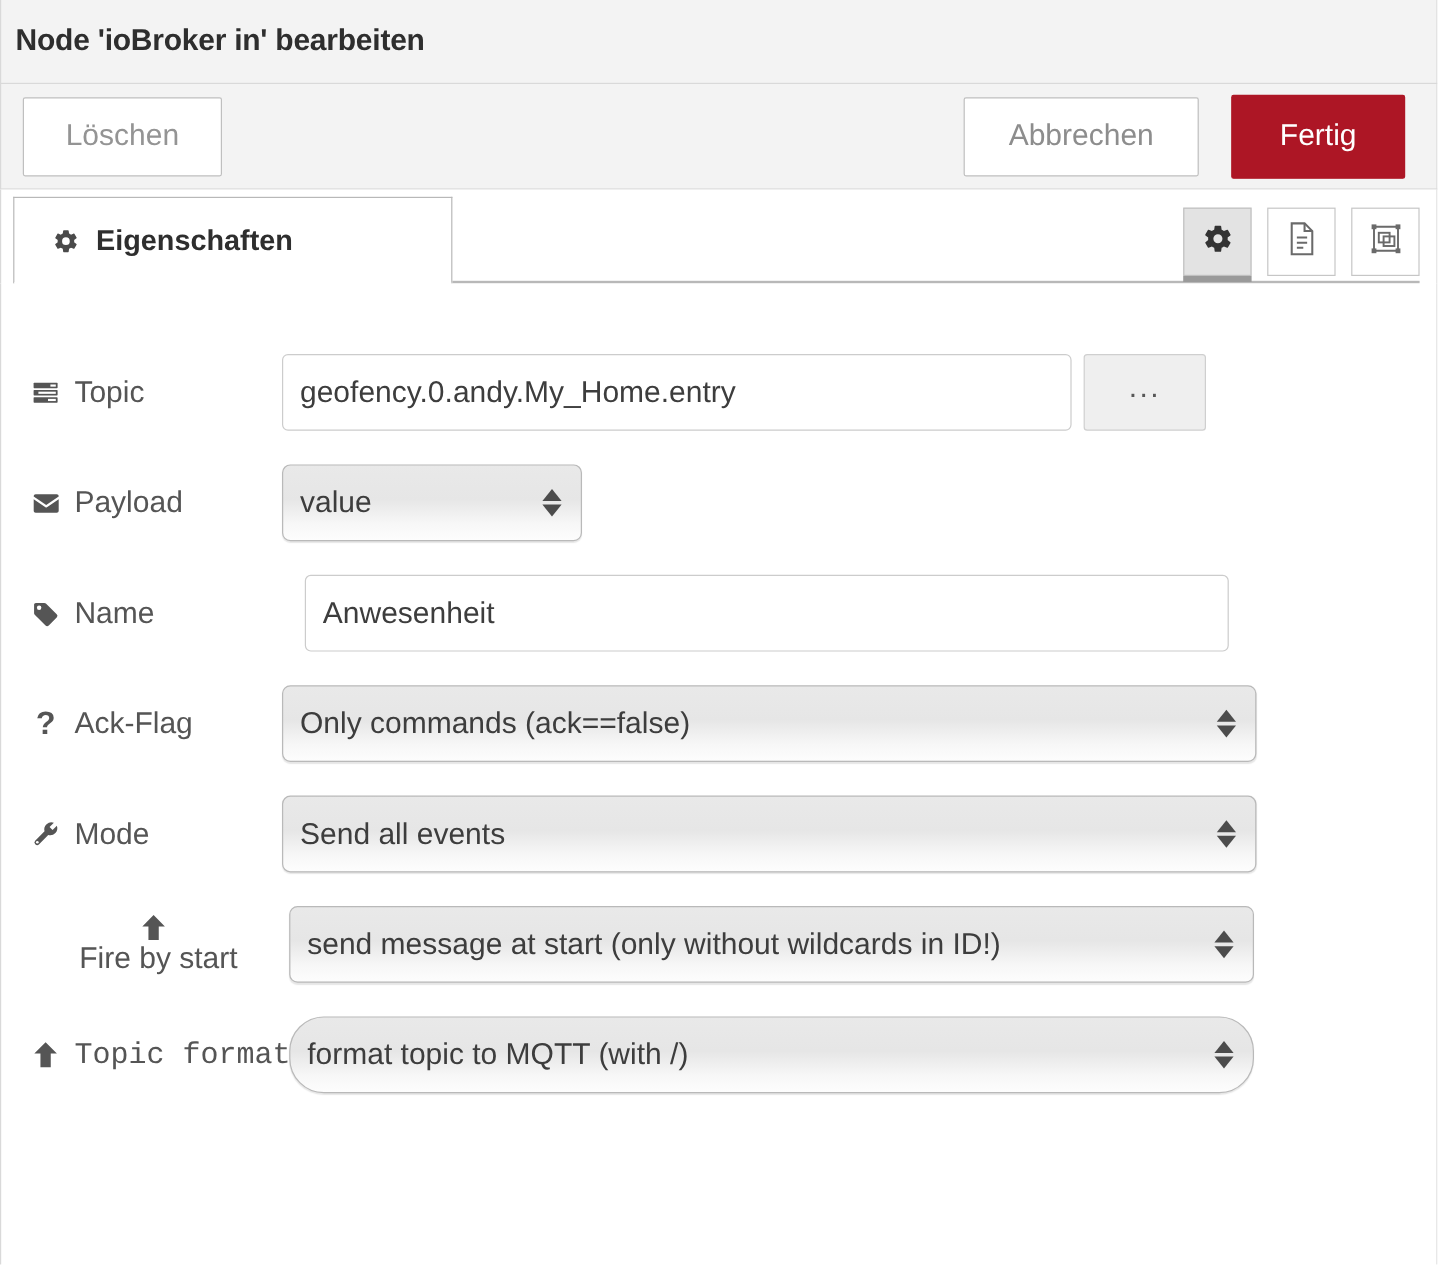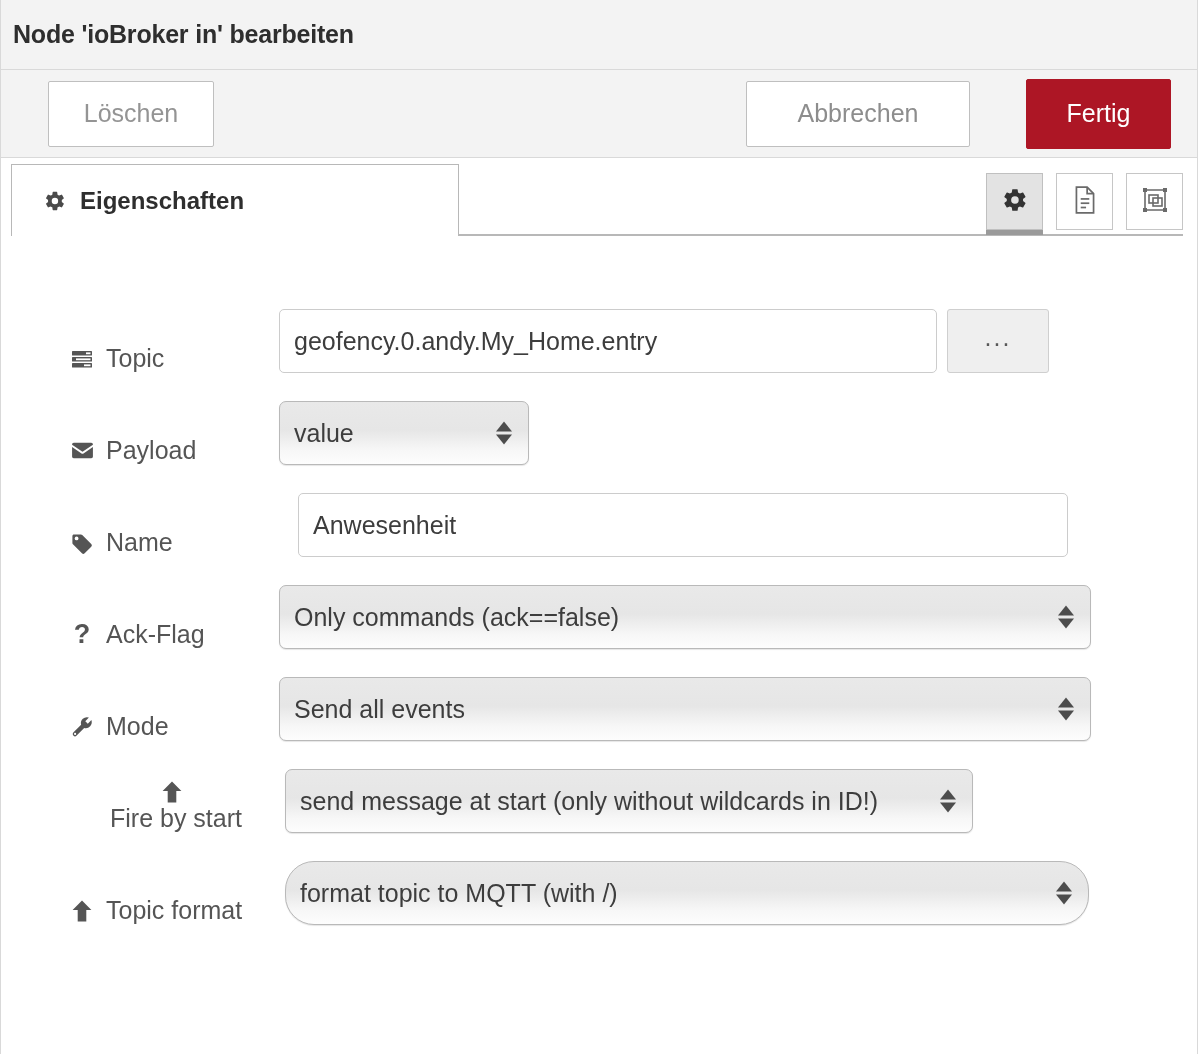--- a/index.html
+++ b/index.html
@@ -48,40 +48,39 @@
     position: relative;
   }
   .btn {
     font-family: "Liberation Sans", sans-serif;
     font-size: 25px;
     cursor: pointer;
     border-radius: 2px;
     display: inline-flex;
     align-items: center;
     justify-content: center;
-    margin-left: 29px;
   }
   .btn-delete {
     background: #ffffff;
     border: 1px solid #bfbfbf;
     color: #949494;
     width: 166px;
     height: 66px;
   }
   .right-buttons {
     margin-left: auto;
     display: flex;
     align-items: center;
     gap: 27px;
   }
   .btn-cancel {
     background: #ffffff;
     border: 1px solid #bfbfbf;
     color: #8d8d8d;
-    width: 224px;
+    width: 196px;
     height: 66px;
   }
   .btn-done {
     background: #ad1625;
     border: 1px solid #ad1625;
     color: #ffffff;
     width: 145px;
     height: 70px;
   }
 
@@ -99,21 +98,21 @@
   .tabbar::after {
     content: "";
     position: absolute;
     left: 10px;
     right: 14px;
     bottom: 0;
     height: 2px;
     background: #b8b8b8;
   }
   .tab {
-    width: 448px;
+    width: 366px;
     height: 72px;
     background: #ffffff;
     border: 1px solid #b8b8b8;
     border-bottom: none;
     display: flex;
     align-items: center;
     padding-left: 32px;
     position: relative;
     z-index: 2;
     cursor: pointer;
@@ -175,24 +174,24 @@
   
   .body {
     border-left: 1px solid #d9d9d9;
     border-right: 1px solid #d9d9d9;
     height: 818px;
     background: #ffffff;
     padding-top: 45px;
   }
   .form-row {
     display: flex;
-    align-items: flex-end;
+    align-items: center;
     margin-bottom: 0;
     height: 92px;
-    padding-left: 66px;
+    padding-left: 22px;
   }
   .row-label {
     display: flex;
     align-items: center;
     color: #555555;
     font-size: 25px;
     white-space: nowrap;
   }
   .row-label .ico {
     display: inline-flex;
@@ -452,33 +451,33 @@
       <div class="row-label" style="width:218px;flex-direction:column;">
         <span class="ico">
           <svg width="22" height="24" viewBox="0 0 22 24" fill="currentColor" aria-hidden="true">
             <path d="M11 1.6L20.4 11h-5.1v11.4H6.7V11H1.6z"></path>
           </svg>
         </span>
         <span>Fire by start</span>
       </div>
       <div class="row-control">
         <div class="select-wrap">
-          <select class="sel" style="width:688px;">
+          <select class="sel" style="width:804px;">
             <option>send message at start (only without wildcards in ID!)</option>
           </select>
           <span class="arrows">
               <i class="up"></i>
               <i class="down"></i>
             </span>
         </div>
       </div>
     </div>
 
     <div class="form-row">
-      <div class="row-label" style="width:218px;">
+      <div class="row-label" style="width:218px;font-family:Liberation Mono, monospace;">
         <span class="ico">
           <svg width="22" height="24" viewBox="0 0 22 24" fill="currentColor" aria-hidden="true">
             <path d="M11 1.6L20.4 11h-5.1v11.4H6.7V11H1.6z"></path>
           </svg>
         </span>
         <span>Topic format</span>
       </div>
       <div class="row-control">
         <div class="select-wrap">
           <select class="sel" style="width:804px;border-radius:29px;">

